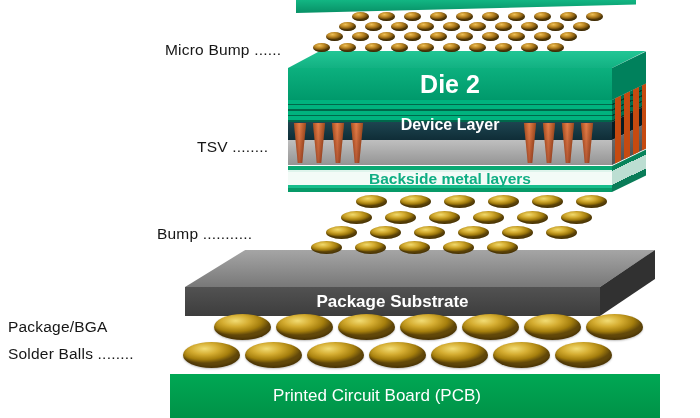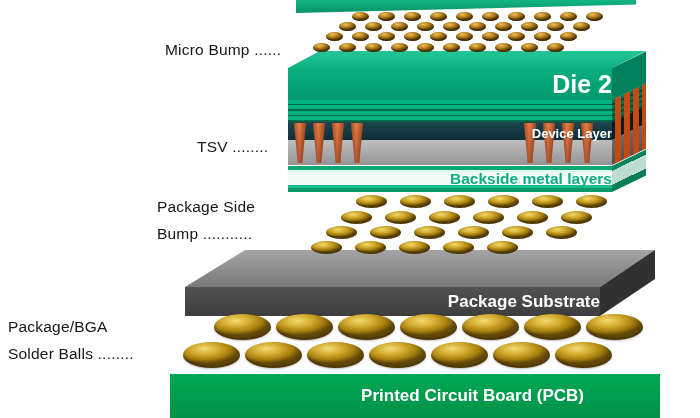--- a/index.html
+++ b/index.html
@@ -1,20 +1,20 @@
 <!DOCTYPE html>
 <html><head>
 <meta charset="utf-8">
 <style>
   *{box-sizing:border-box}
   body{margin:0;background:#fff;font-family:"Liberation Sans",sans-serif}
   .canvas{position:relative;width:700px;height:418px;background:#fff;overflow:hidden}
   .abs{position:absolute}
   .lbl{position:absolute;color:#161616;font-size:15.5px;white-space:nowrap;letter-spacing:.2px}
-  .face-text{position:absolute;text-align:right;color:#fff;font-weight:600}
+  .face-text{position:absolute;text-align:center;color:#fff;font-weight:600}
 
   
   .top-die{left:296px;top:0;width:340px;height:13px;
     background:linear-gradient(#12b683,#089066);
     clip-path:polygon(0 0,100% 0,100% 35%,0 100%)}
 
   
   .die2-top{left:288px;top:51px;width:358px;height:17px;
     background:linear-gradient(#22c695,#12b182);
     clip-path:polygon(8.9% 0,100% 0,90.5% 100%,0 100%)}
@@ -36,21 +36,21 @@
   .backside-front{left:288px;top:166px;width:324px;height:26px;
     background:linear-gradient(to bottom,#0aa873 0,#0aa873 4px,#dff4ec 4px,#dff4ec 6px,#f3fbf7 6px,#f3fbf7 19px,#17bd8c 19px,#17bd8c 22px,#079a68 22px,#079a68 26px)}
   .backside-side{left:612px;top:166px;width:34px;height:26px;
     background:linear-gradient(to bottom,#07835a 0,#07835a 5px,#bcded2 5px,#bcded2 19px,#0a7c58 19px,#0a7c58 26px)}
   .side-tsvs{left:612px;top:100px;width:34px;height:65px;
     background:repeating-linear-gradient(90deg,rgba(0,0,0,.25) 0,rgba(0,0,0,.25) 3px,#c64a10 3px,#c64a10 9px)}
 
   
   .die2-label{left:288px;top:68px;width:324px;line-height:32px;font-size:25px}
   .fml-label{left:288px;top:100px;width:324px;line-height:22px;font-size:18px}
-  .device-label{left:288px;top:125px;width:324px;line-height:18px;font-size:13px}
+  .device-label{left:288px;top:116px;width:324px;line-height:18px;font-size:16px}
   .substrate-label{left:288px;top:140px;width:324px;line-height:25px;font-size:16px}
   .backside-label{left:288px;top:166px;width:324px;line-height:26px;font-size:15.5px;color:#0fae83;font-weight:700}
 
   
   .tsv{position:absolute;top:123px;width:16px;height:40px;
     clip-path:polygon(12% 0,88% 0,64% 100%,36% 100%);
     background:linear-gradient(90deg,rgba(0,0,0,.35),rgba(255,255,255,.18) 45%,rgba(0,0,0,.4)),
                linear-gradient(#e2631f,#a23106)}
 
   
@@ -70,21 +70,21 @@
     clip-path:polygon(12.8% 0,100% 0,88.3% 100%,0 100%)}
   .pkg-front{left:185px;top:287px;width:415px;height:29px;
     background:linear-gradient(#525252,#3d3d3d)}
   .pkg-side{left:600px;top:287px;width:55px;height:29px;background:#313131;
     transform:skewY(-34deg);transform-origin:0 0}
   .pkg-label{left:185px;top:287px;width:415px;line-height:29px;font-size:17px;font-weight:700}
 
   
   .pcb{left:170px;top:374px;width:490px;height:44px;
     background:linear-gradient(#00a854,#009247)}
-  .pcb-label{left:170px;top:374px;width:414px;line-height:44px;font-size:17px;font-weight:700}
+  .pcb-label{left:170px;top:374px;width:414px;line-height:44px;font-size:17px;font-weight:400}
 </style>
 </head>
 <body>
 
 <div class="canvas">
 
   <div class="abs top-die"></div>
 
   <div class="abs die2-top"></div>
   <div class="abs side die2-side"></div>
@@ -208,18 +208,17 @@
       <div class="solder-ball" style="left: 431px; top: 342px;"></div>
       <div class="solder-ball" style="left: 493px; top: 342px;"></div>
       <div class="solder-ball" style="left: 555px; top: 342px;"></div>
     </div>
 
   <div class="abs pcb"></div>
   <div class="face-text pcb-label">Printed Circuit Board (PCB)</div>
 
   <div class="lbl" style="left:165px;top:41px">Micro Bump ......</div>
   <div class="lbl" style="left:197px;top:138px">TSV ........</div>
-  <div class="lbl" style="left:157px;top:198px">Package Side</div>
   <div class="lbl" style="left:157px;top:225px">Bump ...........</div>
   <div class="lbl" style="left:8px;top:318px">Package/BGA</div>
   <div class="lbl" style="left:8px;top:345px">Solder Balls ........</div>
 
 </div>
 
 </body></html>

